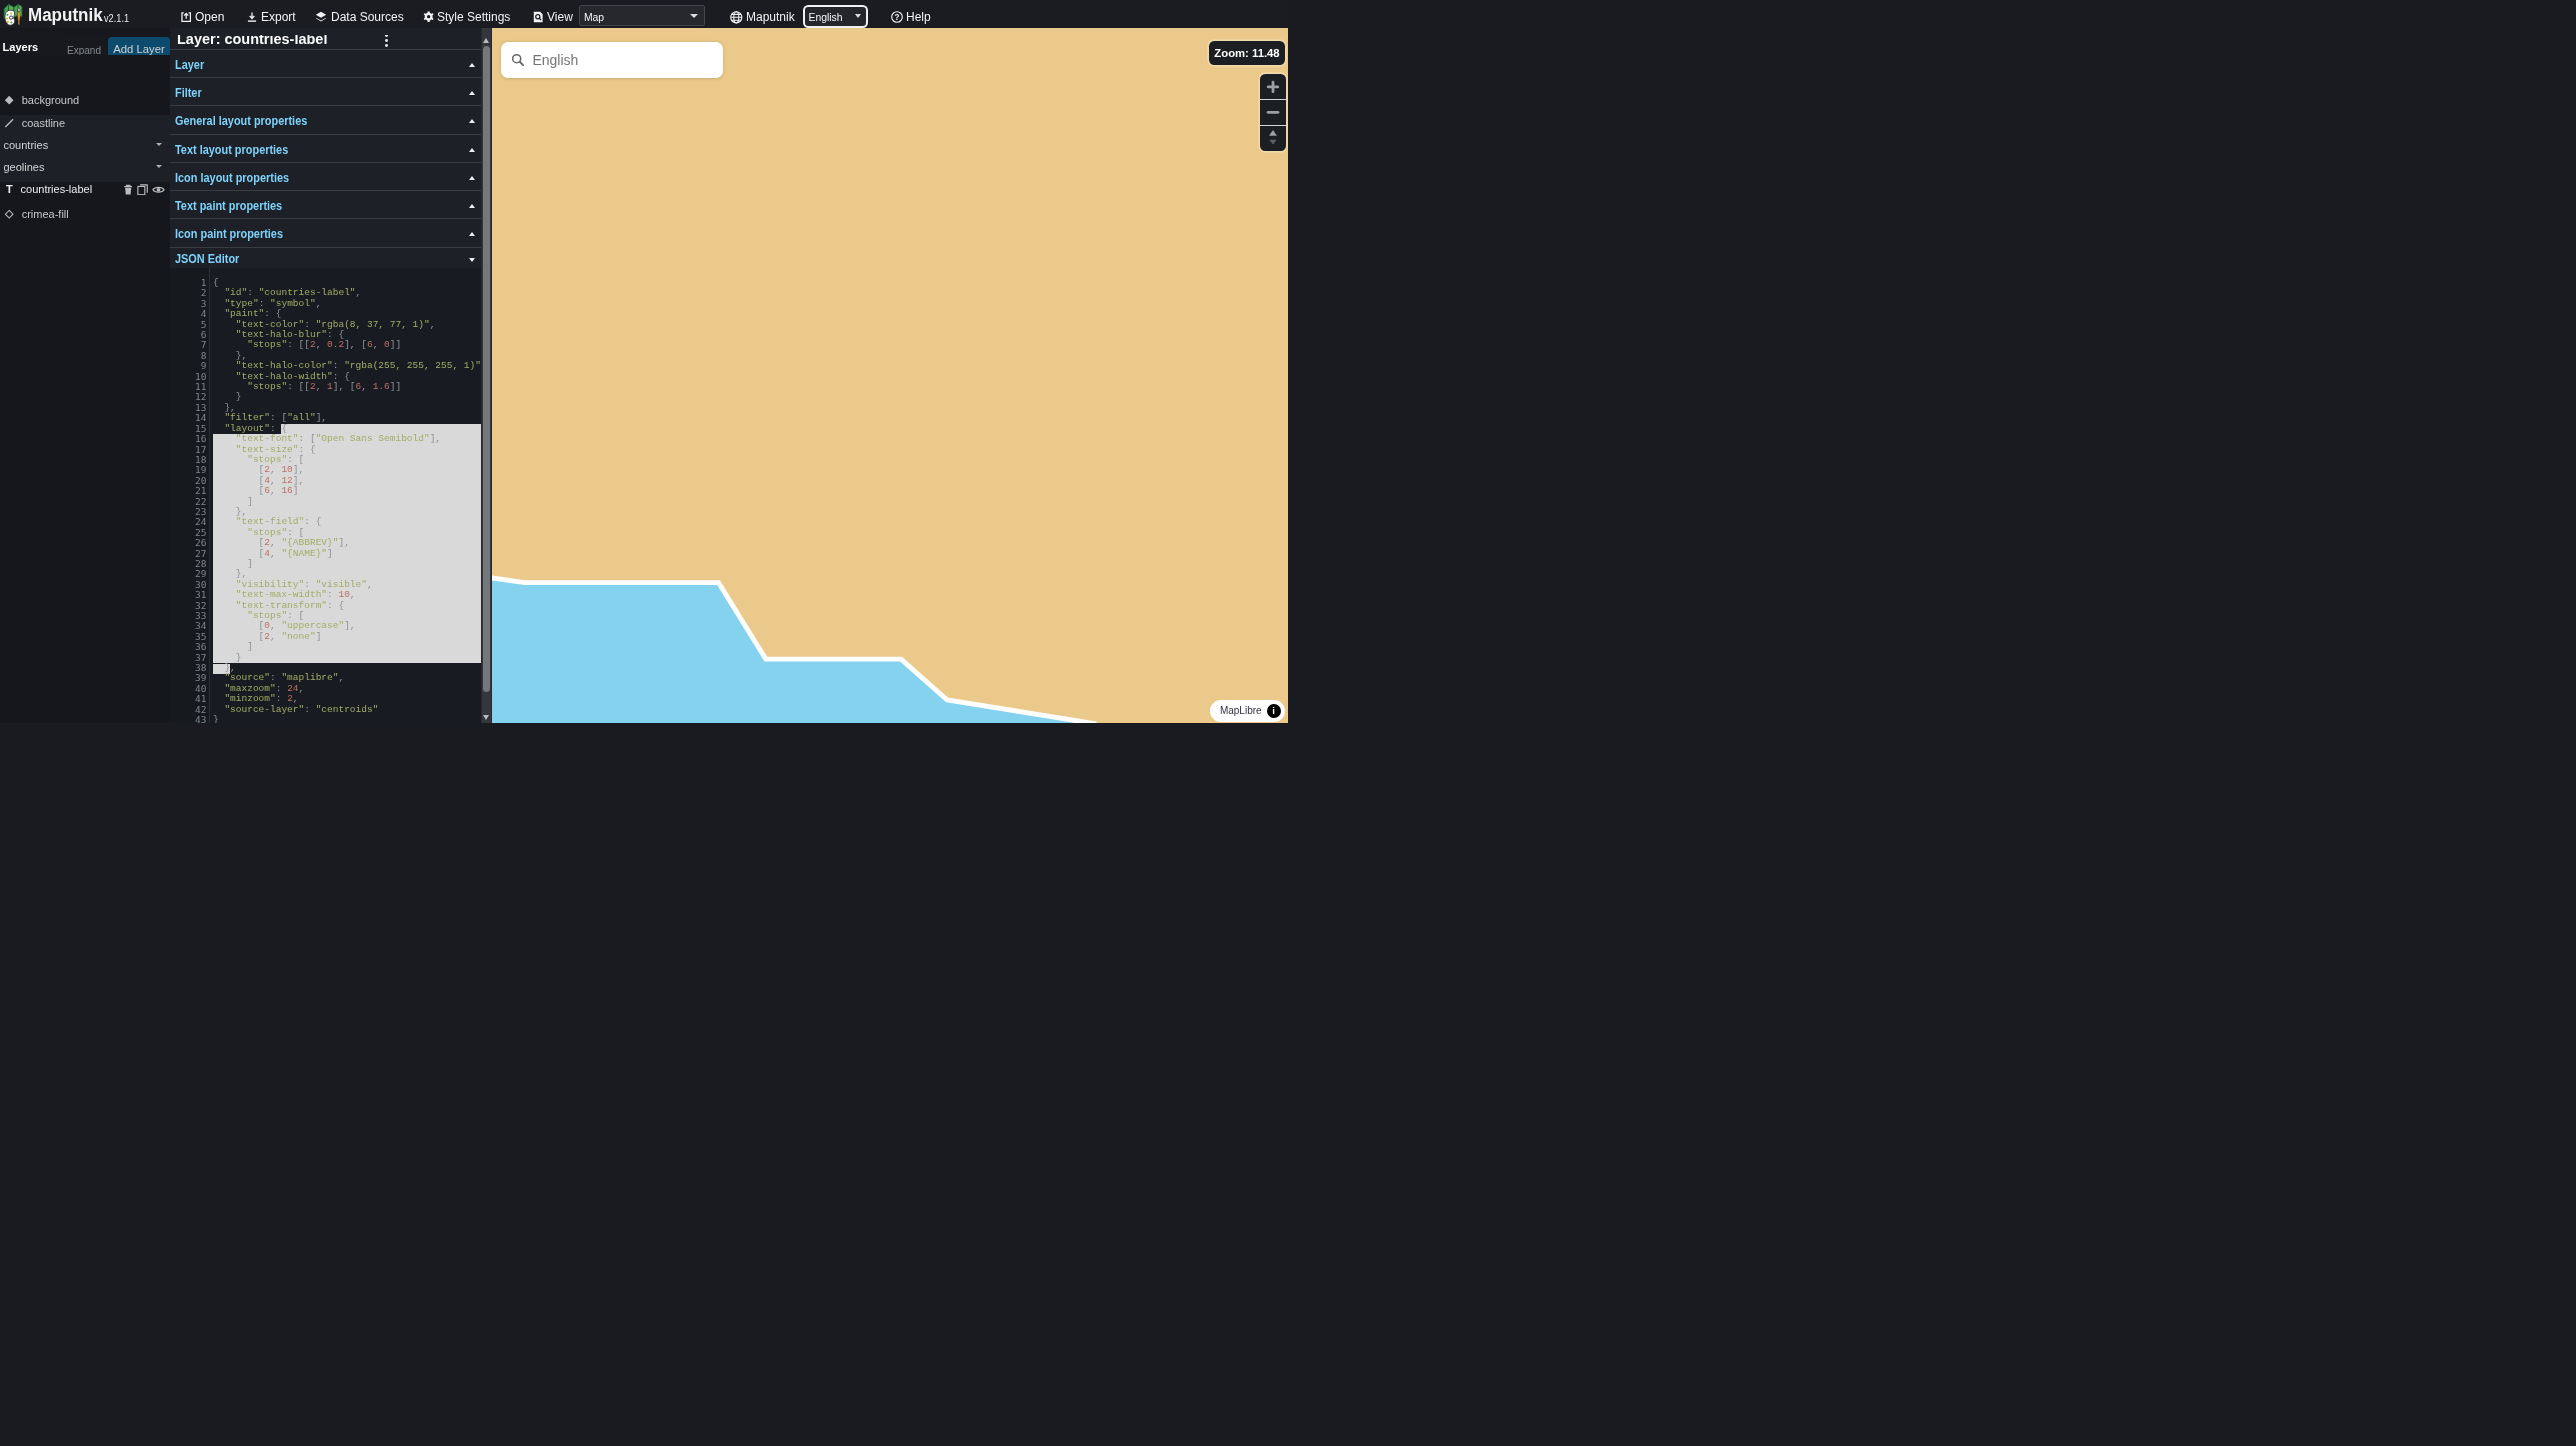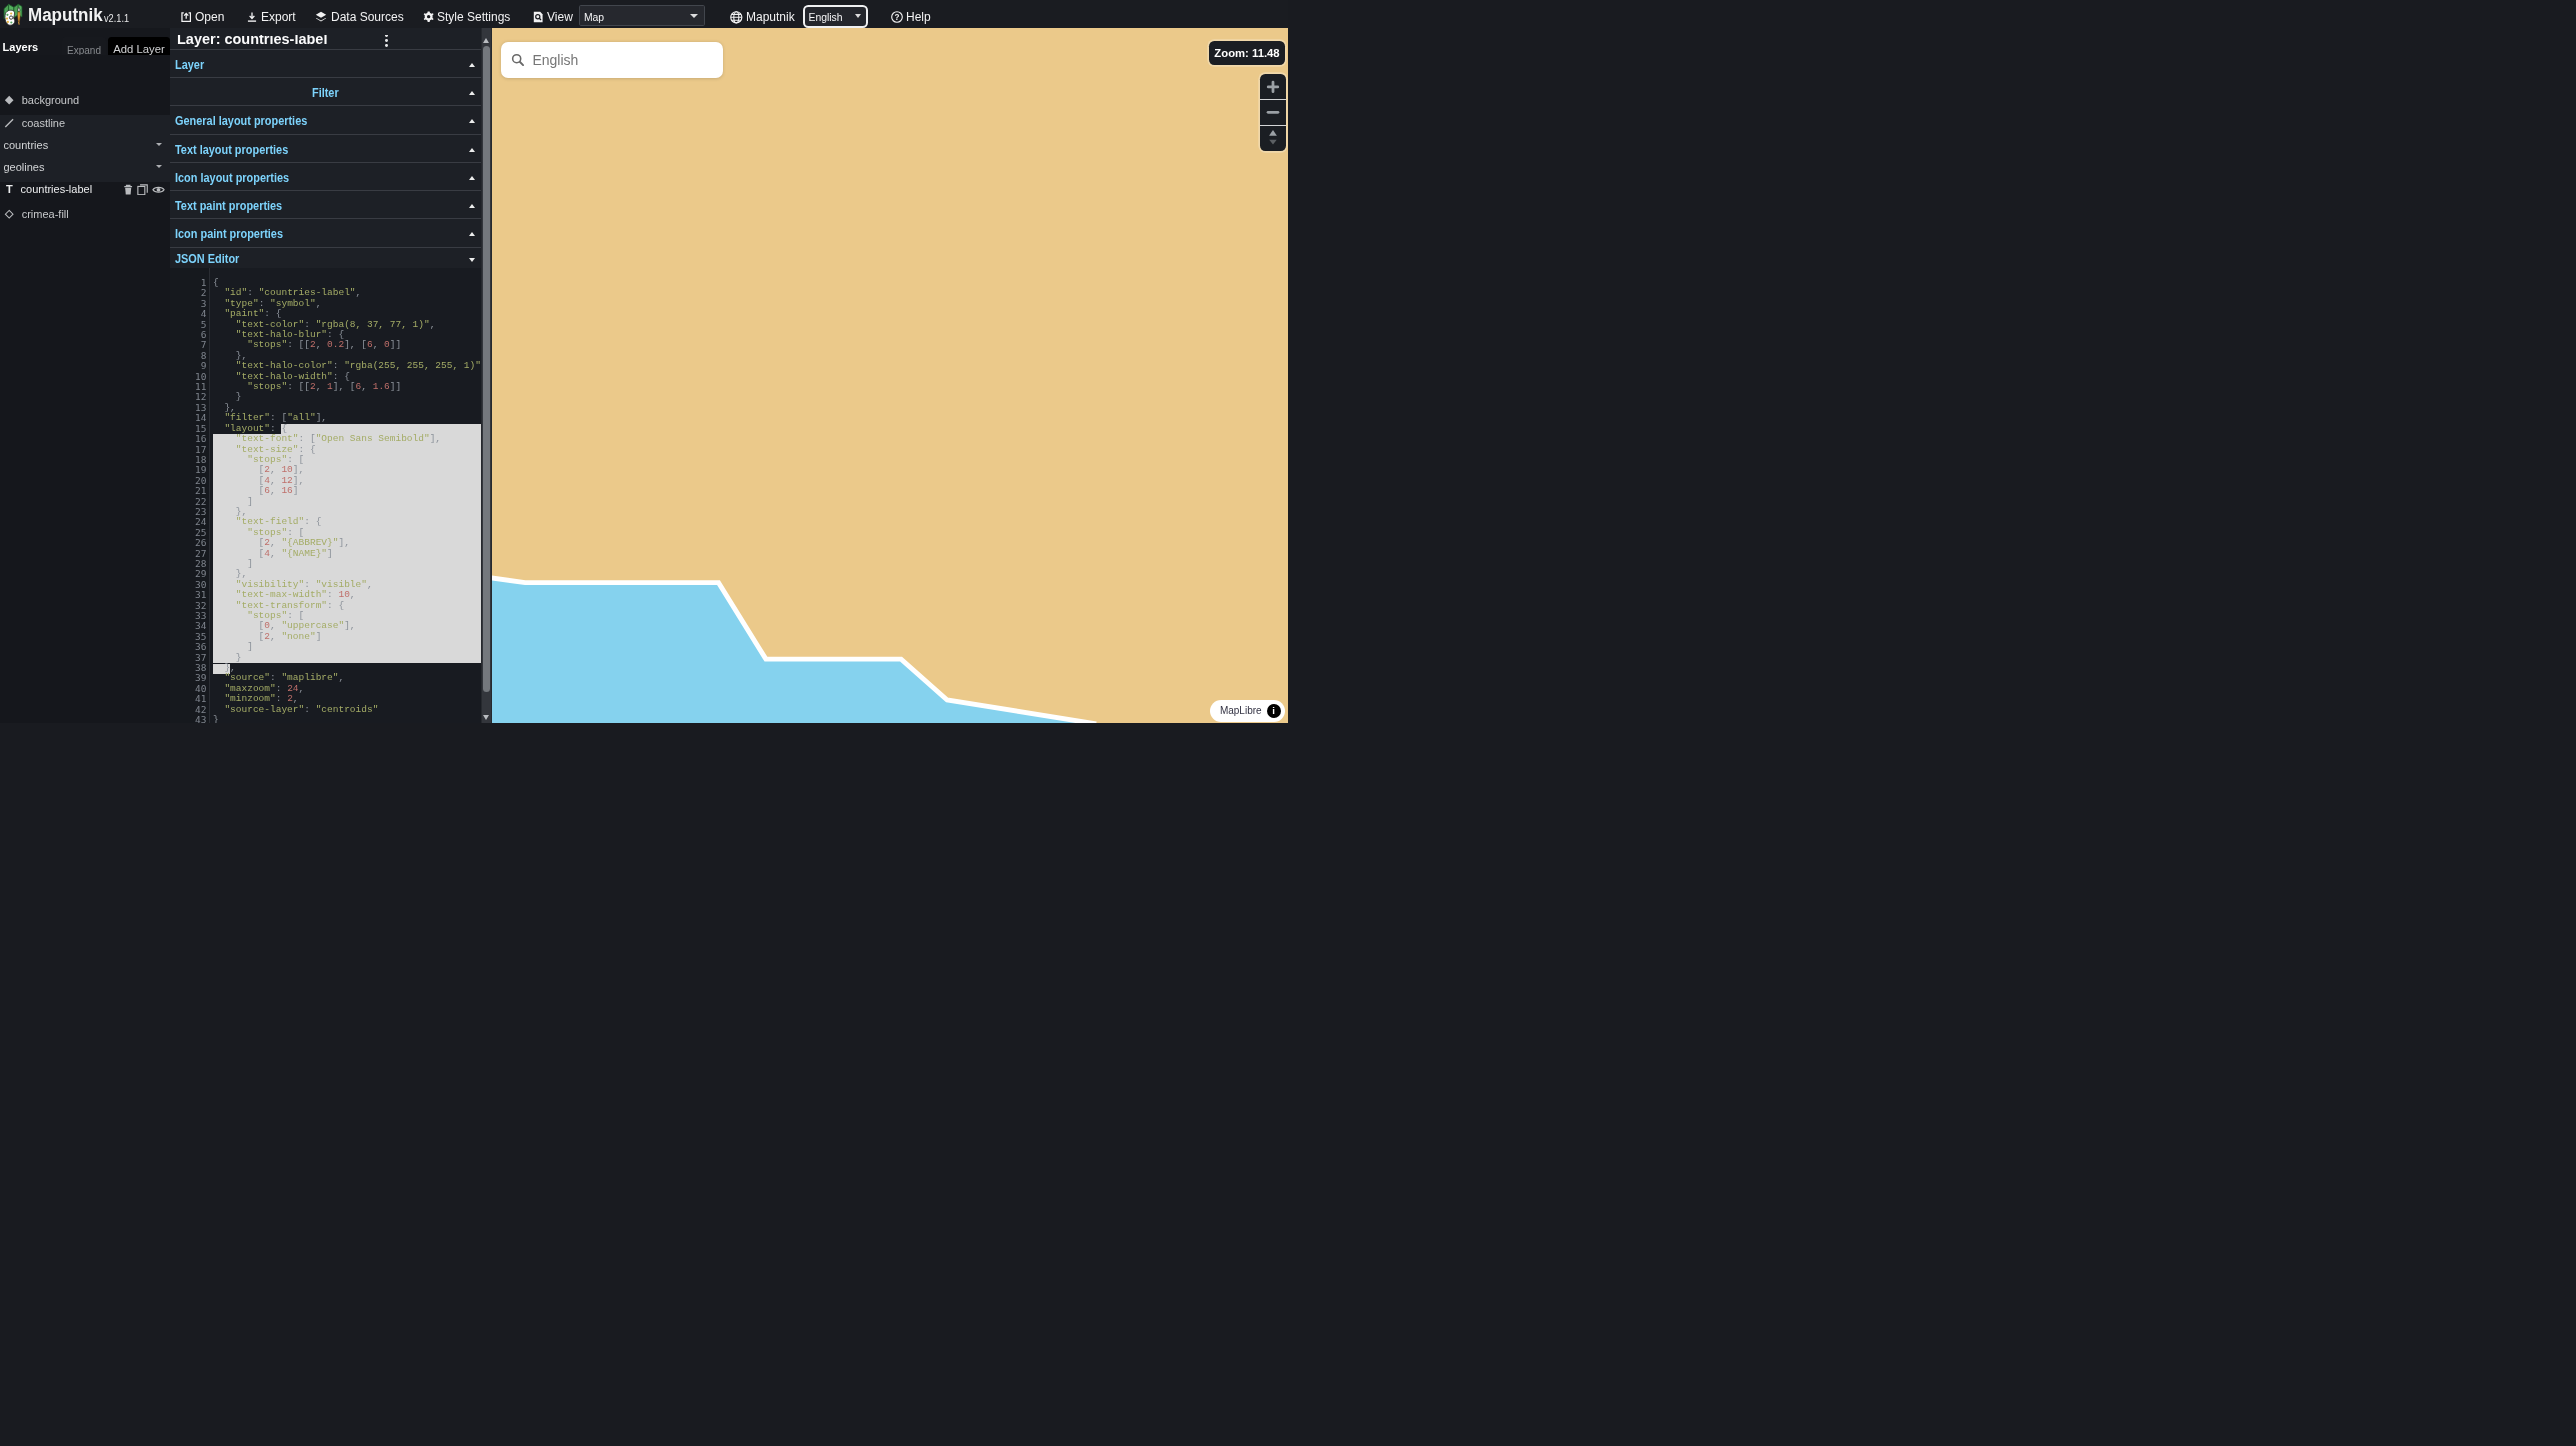--- a/index.html
+++ b/index.html
@@ -151,21 +151,21 @@
     <circle cx="7" cy="7" r="6.2" fill="none" stroke="#f2f2f3" stroke-width="1.3"></circle>
     <text x="7" y="10.4" text-anchor="middle" font-size="9.5" font-weight="bold" fill="#f2f2f3" font-family="Liberation Sans">?</text>
   </svg>
   <div class="item" style="left:906px">Help</div>
 </div>
 
 <div id="sidebar">
   <div class="abs" style="left:2.6px;top:13px;color:#fff;font-size:11px;font-weight:bold;">Layers</div>
   <div class="abs" style="left:62px;top:9px;width:44px;height:24px;background:#17191e;border-radius:3.5px;
     color:#86898d;font-size:10px;display:flex;align-items:center;justify-content:center;padding-top:2.6px;">Expand</div>
-  <div class="abs" style="left:108px;top:9.3px;width:62px;height:23px;background:#000000;
+  <div class="abs" style="left:108px;top:9.3px;width:62px;height:23px;background:#0c4a6e;
     border-radius:3.5px;color:#d0d1d3;font-size:11.3px;
     display:flex;align-items:center;justify-content:center;padding-top:0.9px;">Add Layer</div>
 
   <div class="abs" style="left:0;top:27px;width:170px;height:668px;background:#15171c;"></div>
 
   <div class="abs" style="left:0;top:87px;width:170px;height:67px;background:#1d2026;"></div>
 
   <div class="srow" style="top:42px;">
     <svg width="10.4" height="10.4" viewBox="0 0 12 12" style="margin-left:4.3px">
         <path d="M6 1 L11 6 L6 11 L1 6 Z" fill="#b9bbbe"></path>
@@ -217,21 +217,21 @@
   <div class="abs" style="left:0;top:7px;width:311px;height:14.3px;overflow:hidden;">
     <div class="abs" style="left:7px;top:-4.6px;color:#fbfbfc;font-size:15px;font-weight:bold;white-space:nowrap;transform:scaleX(0.965);transform-origin:0 50%;">Layer: countries-label</div>
     <span style="position:absolute;left:215px;width:2.8px;height:2.8px;border-radius:50%;background:#e6e7e8;top:-0.7px;"></span>
     <span style="position:absolute;left:215px;width:2.8px;height:2.8px;border-radius:50%;background:#e6e7e8;top:4.1px;"></span>
     <span style="position:absolute;left:215px;width:2.8px;height:2.8px;border-radius:50%;background:#e6e7e8;top:8.9px;"></span>
   </div>
   <div class="sect" style="top:21px;">
       <span class="lbl">Layer</span>
       <span class="arr up"></span>
     </div>
-  <div class="sect" style="top:49px;justify-content:center;">
+  <div class="sect" style="top:49px;">
       <span class="lbl">Filter</span>
       <span class="arr up"></span>
     </div>
   <div class="sect" style="top:77px;">
       <span class="lbl">General layout properties</span>
       <span class="arr up"></span>
     </div>
   <div class="sect" style="top:106px;">
       <span class="lbl">Text layout properties</span>
       <span class="arr up"></span>

